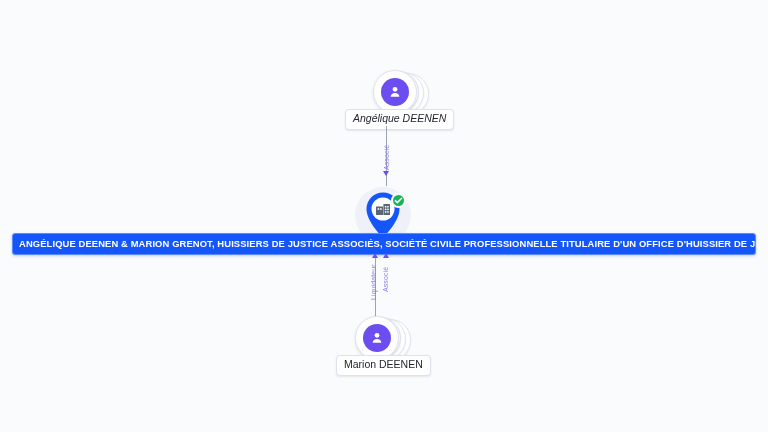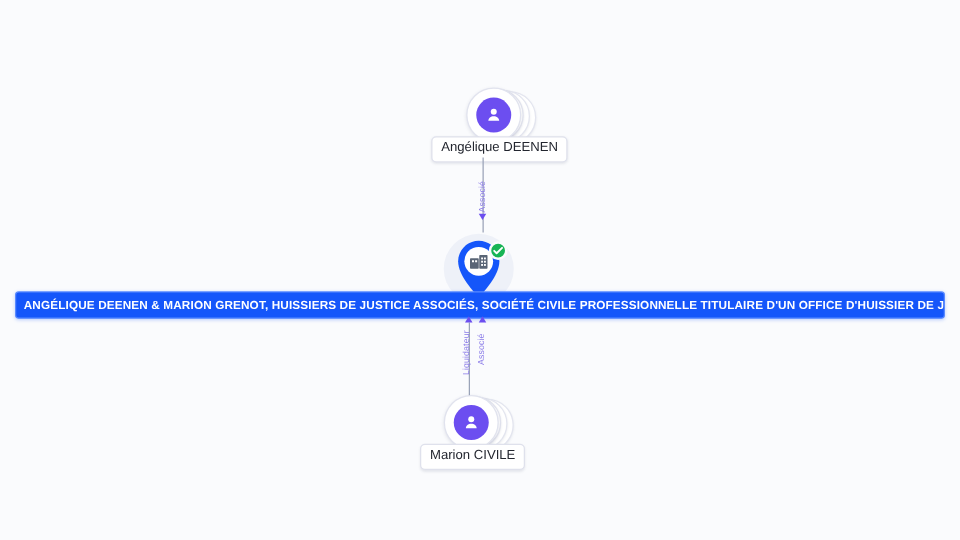--- a/index.html
+++ b/index.html
@@ -127,21 +127,21 @@
       <div class="person-front">
         <div class="avatar-circle">
           <svg width="16" height="16" viewBox="0 0 24 24" aria-hidden="true">
             <circle cx="12" cy="8" r="3.6" fill="#ffffff"></circle>
             <path d="M5.5 19c0-3.4 2.9-5.6 6.5-5.6s6.5 2.2 6.5 5.6z" fill="#ffffff"></path>
           </svg>
         </div>
       </div>
     </div>
   </div>
-  <div class="chip" style="left:345px;top:109px;">Angélique DEENEN</div>
+  <div class="chip" style="left:345px;top:109px;font-style:italic;">Angélique DEENEN</div>
 
   <div class="edge-line" style="left:386px;top:126px;height:60px;"></div>
   <div class="arrow-down" style="left:383px;top:171px;"></div>
   <div class="edge-label rot-up" style="left:383px;top:170px;">Associé</div>
 
   <div class="node" style="left:355px;top:187px;">
     <div class="pin-wrap">
       <div class="pin-halo"></div>
       <svg class="pin-svg" width="40" height="48" viewBox="0 0 40 48">
         <path d="M20 1.5C10.9 1.5 3.5 8.9 3.5 18c0 11.7 13.6 25.6 15.2 27.2.7.7 1.9.7 2.6 0C22.9 43.6 36.5 29.7 36.5 18 36.5 8.9 29.1 1.5 20 1.5z" fill="#1556fa"></path>
@@ -184,15 +184,15 @@
       <div class="person-front">
         <div class="avatar-circle">
           <svg width="16" height="16" viewBox="0 0 24 24" aria-hidden="true">
             <circle cx="12" cy="8" r="3.6" fill="#ffffff"></circle>
             <path d="M5.5 19c0-3.4 2.9-5.6 6.5-5.6s6.5 2.2 6.5 5.6z" fill="#ffffff"></path>
           </svg>
         </div>
       </div>
     </div>
   </div>
-  <div class="chip" style="left:336px;top:355px;">Marion CIVILE</div>
+  <div class="chip" style="left:336px;top:355px;">Marion DEENEN</div>
 
 </div>
 
 </body></html>

